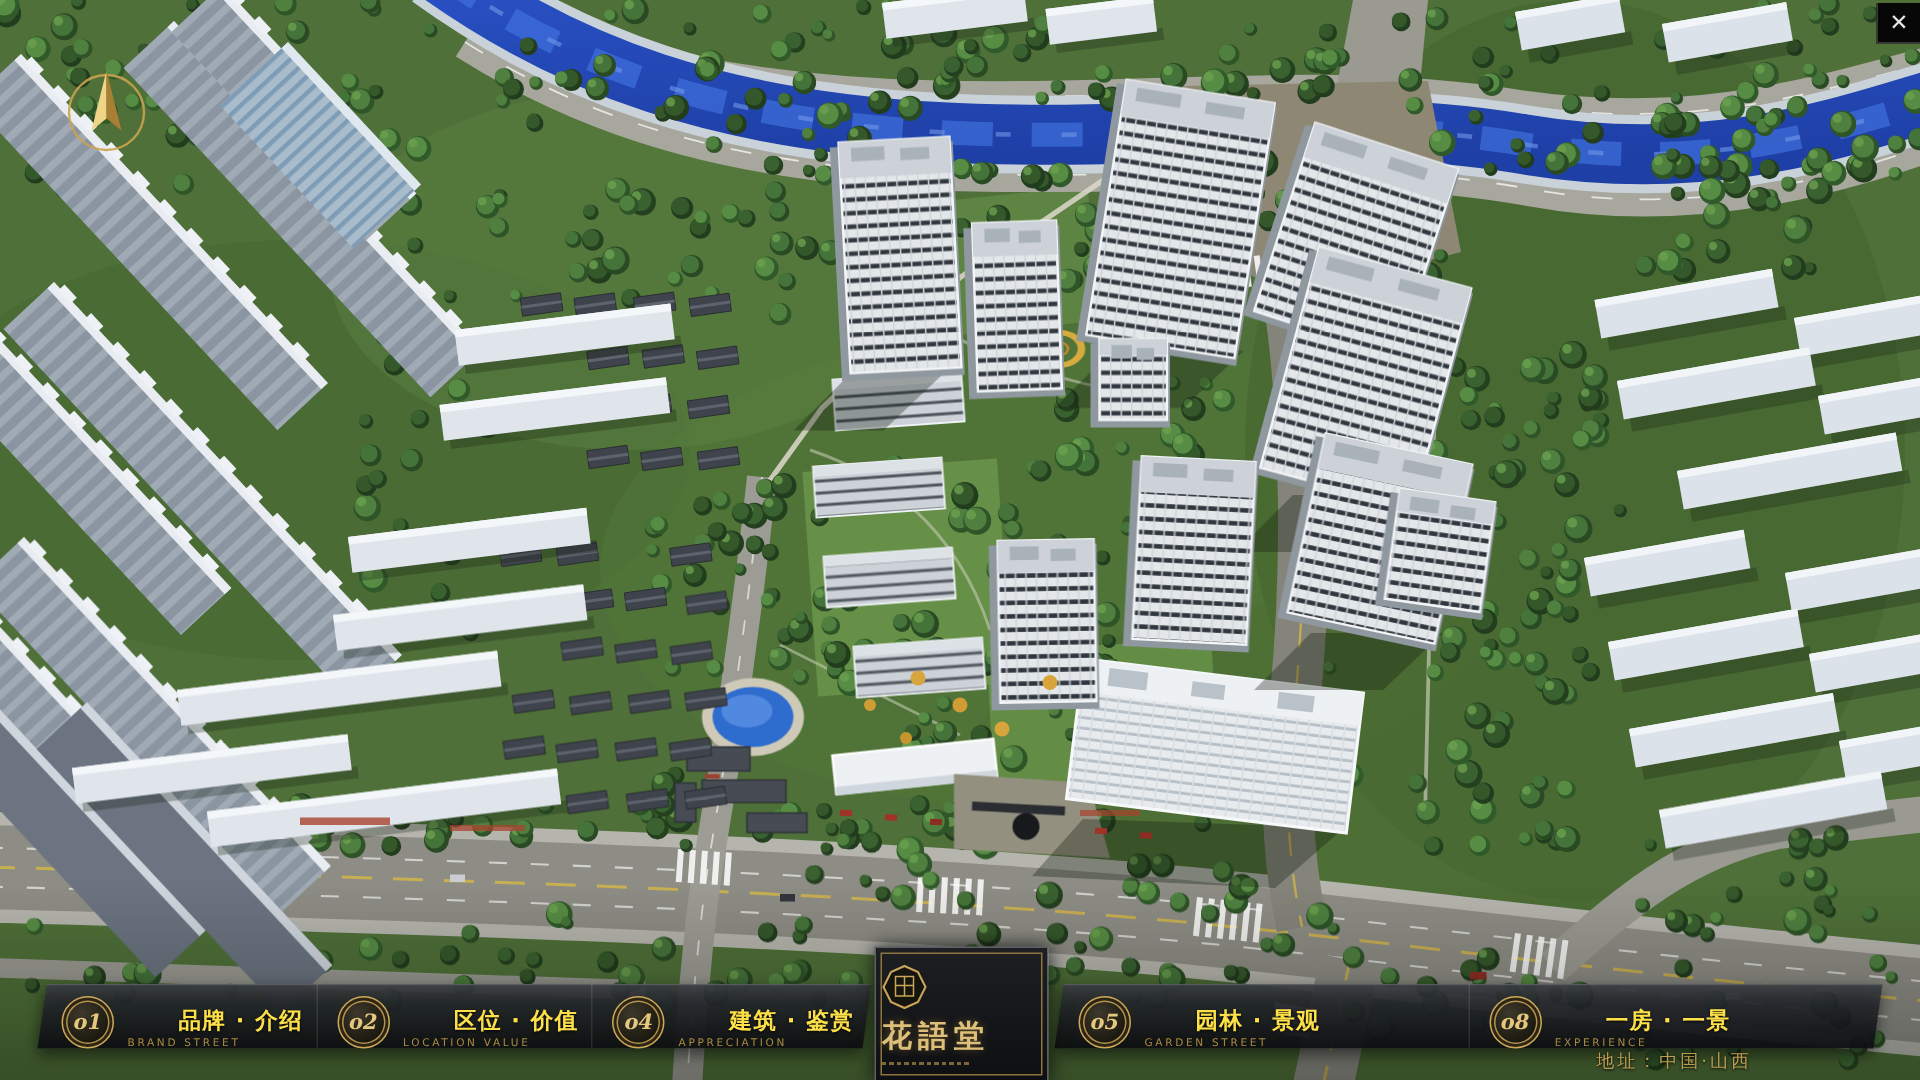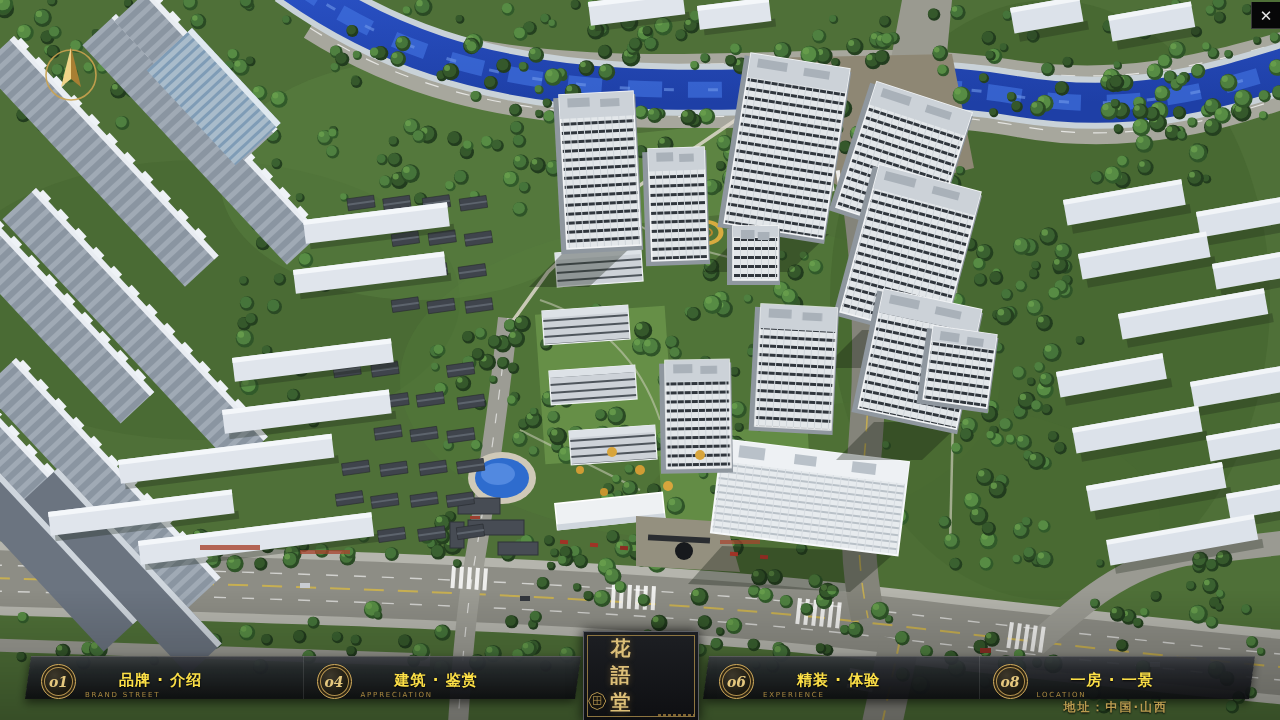--- a/index.html
+++ b/index.html
@@ -26,32 +26,32 @@
     color:#e5c87e;font:italic 700 14px "DejaVu Serif","Liberation Serif",serif;letter-spacing:0;}
   .nav-text{display:flex;flex-direction:column;line-height:1;}
   .zh{font-weight:700;font-size:15px;color:#fde047;letter-spacing:1px;
       text-shadow:0 1px 2px rgba(0,0,0,.9);white-space:nowrap;margin-left:34px;}
   .en{margin-top:4px;font-size:7px;color:#ab8a41;letter-spacing:1.8px;white-space:nowrap;}
   
   #logo-panel{position:absolute;left:583px;top:631px;width:114px;height:88px;
     background:linear-gradient(180deg,#1d1f23,#0e0f12);
     border:1px solid #5d5f64;box-shadow:0 0 12px rgba(0,0,0,.8);cursor:pointer;}
   #logo-frame{position:absolute;inset:3px;border:1px solid #8d7540;
-    display:flex;flex-direction:row;align-items:flex-end;justify-content:center;gap:4px;}
+    display:flex;flex-direction:column;align-items:flex-start;justify-content:center;gap:4px;}
   #logo-title{color:#dcbf78;font:700 20px "DejaVu Serif","Liberation Serif",serif;
     letter-spacing:4px;text-shadow:0 0 6px rgba(186,142,58,.45);}
   #logo-sub{width:58px;height:2px;opacity:.75;
     background:repeating-linear-gradient(90deg,#a5813c 0 3px,transparent 3px 5px);}
   
   #close-btn{position:absolute;top:2px;right:0;width:29px;height:27px;border:0;
     background:#070708;color:#e6e6e6;font-size:15px;line-height:27px;text-align:center;
     cursor:pointer;padding:0;border-left:1px solid #3a3a3a;border-bottom:1px solid #3a3a3a;}
   #compass{position:absolute;left:38px;top:38px;width:66px;height:68px;pointer-events:none;}
   #address{position:absolute;right:112px;bottom:4px;color:#bb9c50;
-    font-size:12px;font-weight:700;letter-spacing:2px;text-shadow:0 1px 2px #000;}
+    font-size:12px;font-weight:400;letter-spacing:2px;text-shadow:0 1px 2px #000;}
 </style>
 </head>
 <body>
 
 <div id="stage">
 
   <svg id="scene" viewBox="0 0 1280 720" preserveAspectRatio="none">
     <defs>
       <pattern id="fac" width="7" height="9" patternUnits="userSpaceOnUse">
         <rect width="7" height="9" fill="#e3e7ea"></rect>
@@ -2528,41 +2528,48 @@
 
   <nav class="strip" id="strip-left">
     <div class="nav-item">
       <span class="badge">o1</span>
       <span class="nav-text">
           <span class="zh">品牌 · 介绍</span>
       <span class="en">BRAND STREET</span>
         </span>
     </div>
     <div class="nav-item">
+      <span class="badge">o2</span>
+      <span class="nav-text">
+          <span class="zh">区位 · 价值</span>
+      <span class="en">LOCATION VALUE</span>
+        </span>
+    </div>
+    <div class="nav-item">
       <span class="badge">o4</span>
       <span class="nav-text">
           <span class="zh">建筑 · 鉴赏</span>
       <span class="en">APPRECIATION</span>
         </span>
     </div>
   </nav>
 
   <nav class="strip" id="strip-right">
     <div class="nav-item">
-      <span class="badge">o6</span>
+      <span class="badge">o5</span>
       <span class="nav-text">
-          <span class="zh">精装 · 体验</span>
-      <span class="en">EXPERIENCE</span>
+          <span class="zh">园林 · 景观</span>
+      <span class="en">GARDEN STREET</span>
         </span>
     </div>
     <div class="nav-item">
       <span class="badge">o8</span>
       <span class="nav-text">
           <span class="zh">一房 · 一景</span>
-      <span class="en">LOCATION</span>
+      <span class="en">EXPERIENCE</span>
         </span>
     </div>
   </nav>
 
   <div id="logo-panel">
     <div id="logo-frame">
       <svg width="30" height="30" viewBox="0 0 30 30">
         <polygon points="15,1 24,5 29,15 24,25 15,29 6,25 1,15 6,5" fill="#16140f" stroke="#c8a557" stroke-width="1.4"></polygon>
         <rect x="9" y="8" width="12" height="13" fill="none" stroke="#c8a557" stroke-width="1"></rect>
         <line x1="15" y1="8" x2="15" y2="21" stroke="#c8a557" stroke-width="1"></line>

